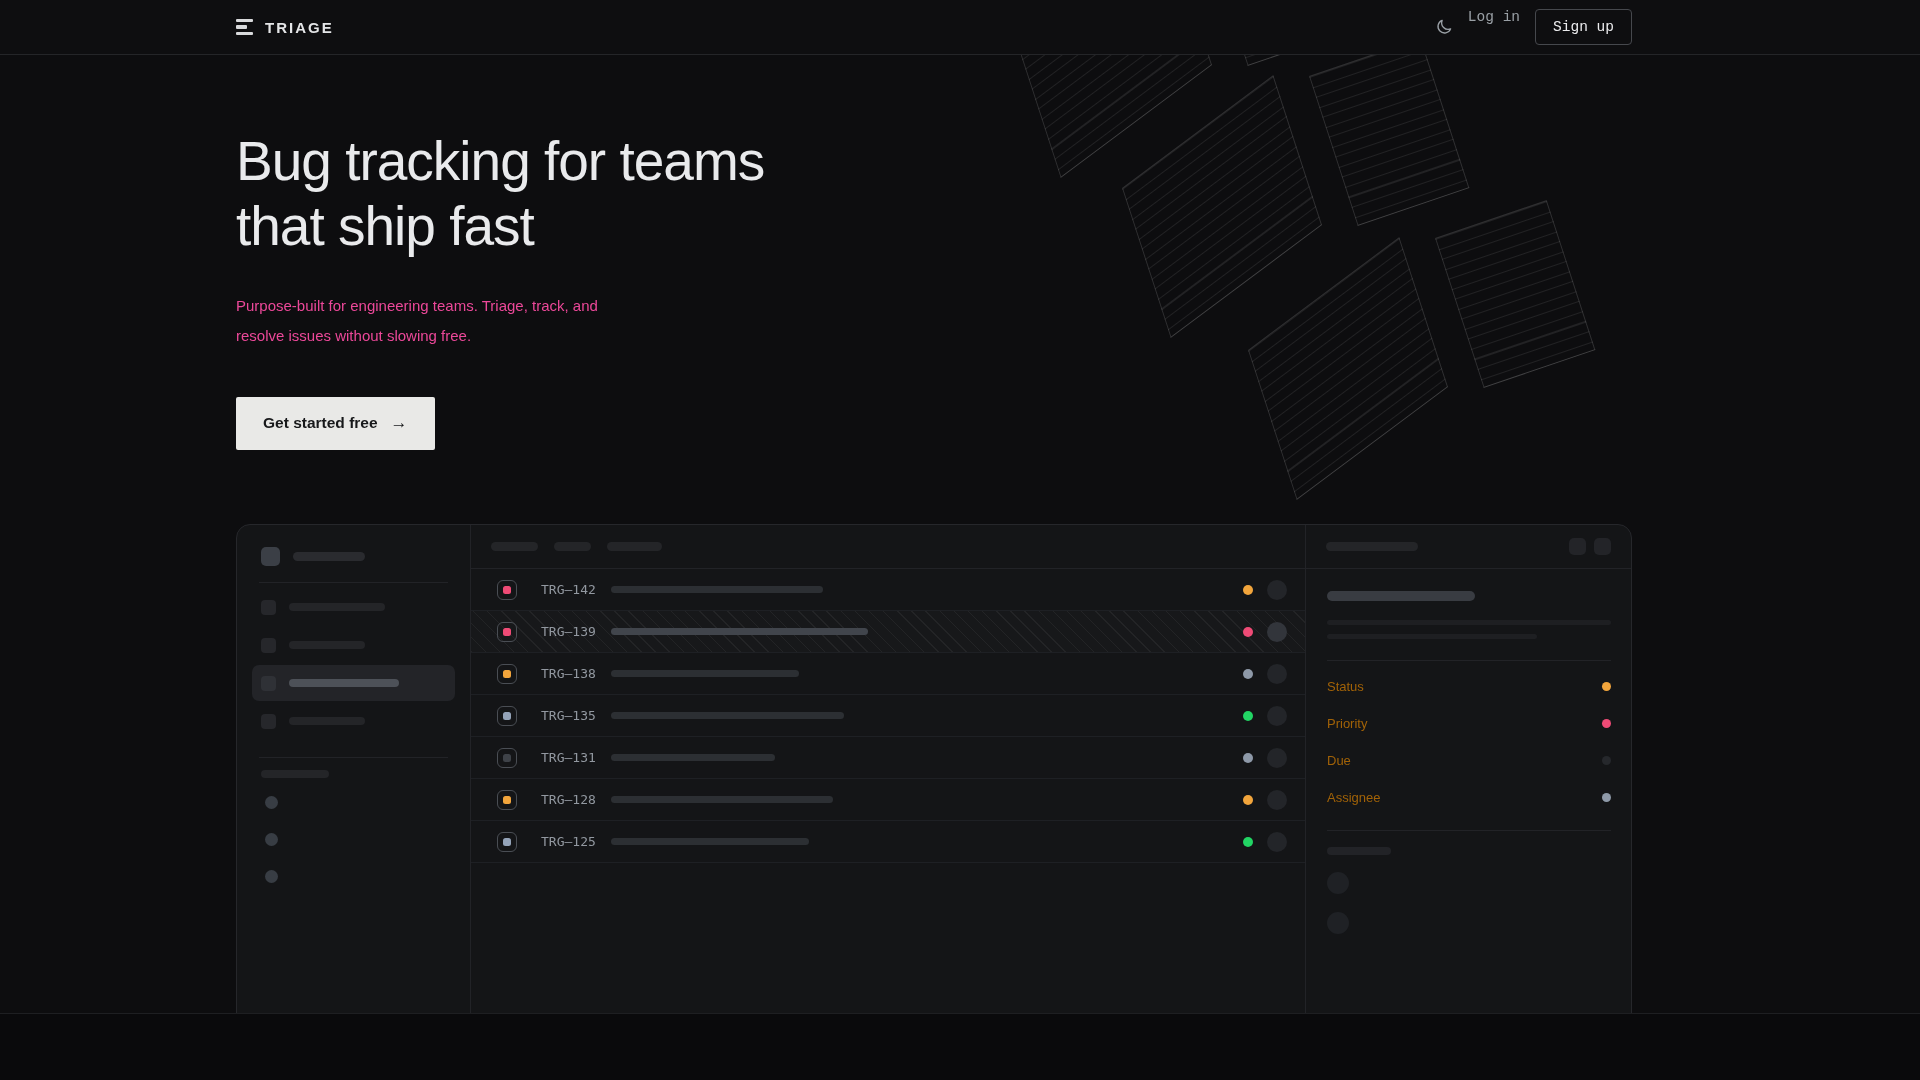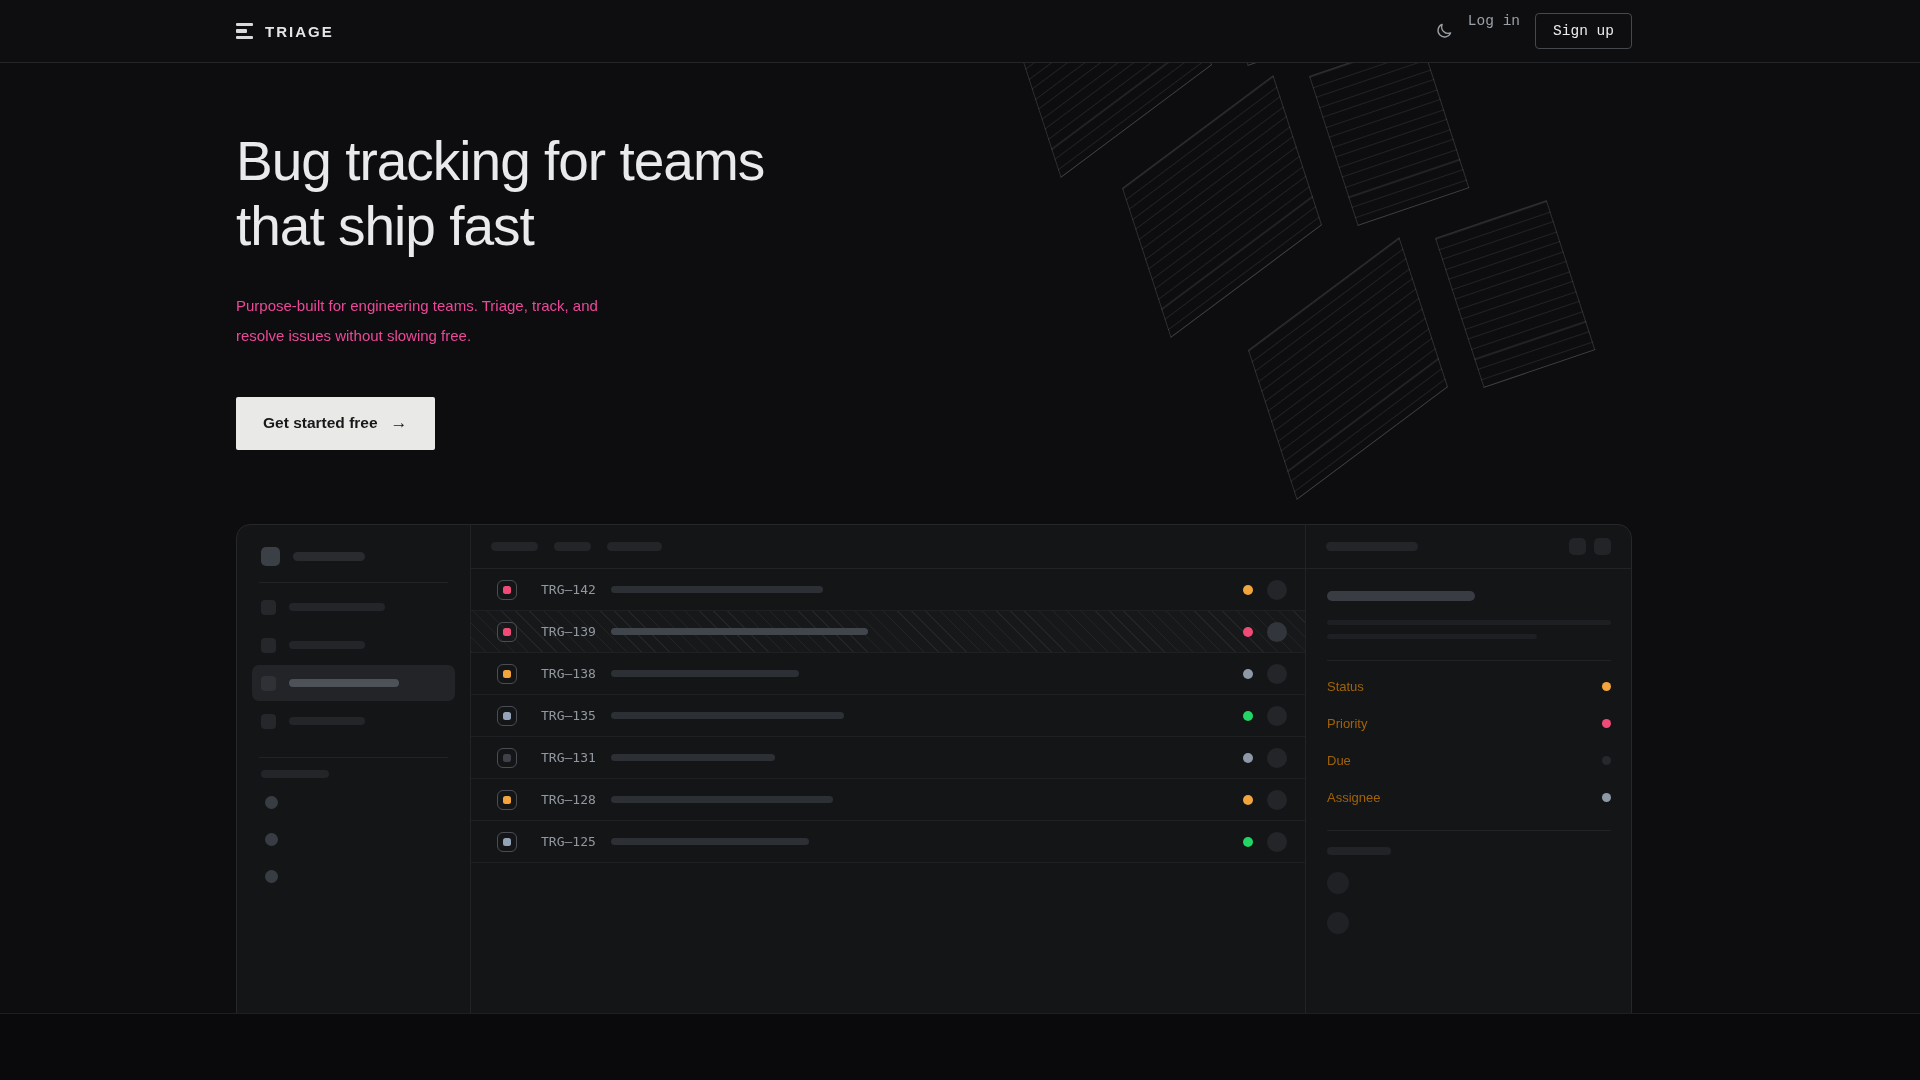--- a/index.html
+++ b/index.html
@@ -21,21 +21,21 @@
     transform-origin:top left;
   }
   .face.left  { left:0; top:0; transform:skewX(18deg) skewY(-31deg); }
   .face.right { left:187px; top:-112px; width:124px; transform:skewX(18deg) skewY(-17deg); }
   .fold-a { left:1012px; top:28px; }
   .fold-b { left:1122px; top:188px; }
   .fold-c { left:1248px; top:350px; }
 
   
   .nav {
-    position:absolute; top:0; left:0; width:1920px; height:63px; z-index:30;
+    position:absolute; top:0; left:0; width:1920px; height:55px; z-index:30;
     background:#0e0e10; border-bottom:1px solid #242528;
   }
   .nav-inner {
     margin-left:236px; width:1396px; height:100%;
     display:flex; align-items:center; justify-content:space-between;
   }
   .brand { display:flex; align-items:center; gap:12px; }
   .logo-bars { display:flex; flex-direction:column; gap:3px; }
   .logo-bars i { display:block; height:3.5px; border-radius:1px; background:#d8d9db; }
   .logo-bars i:nth-child(1){ width:17px; }

